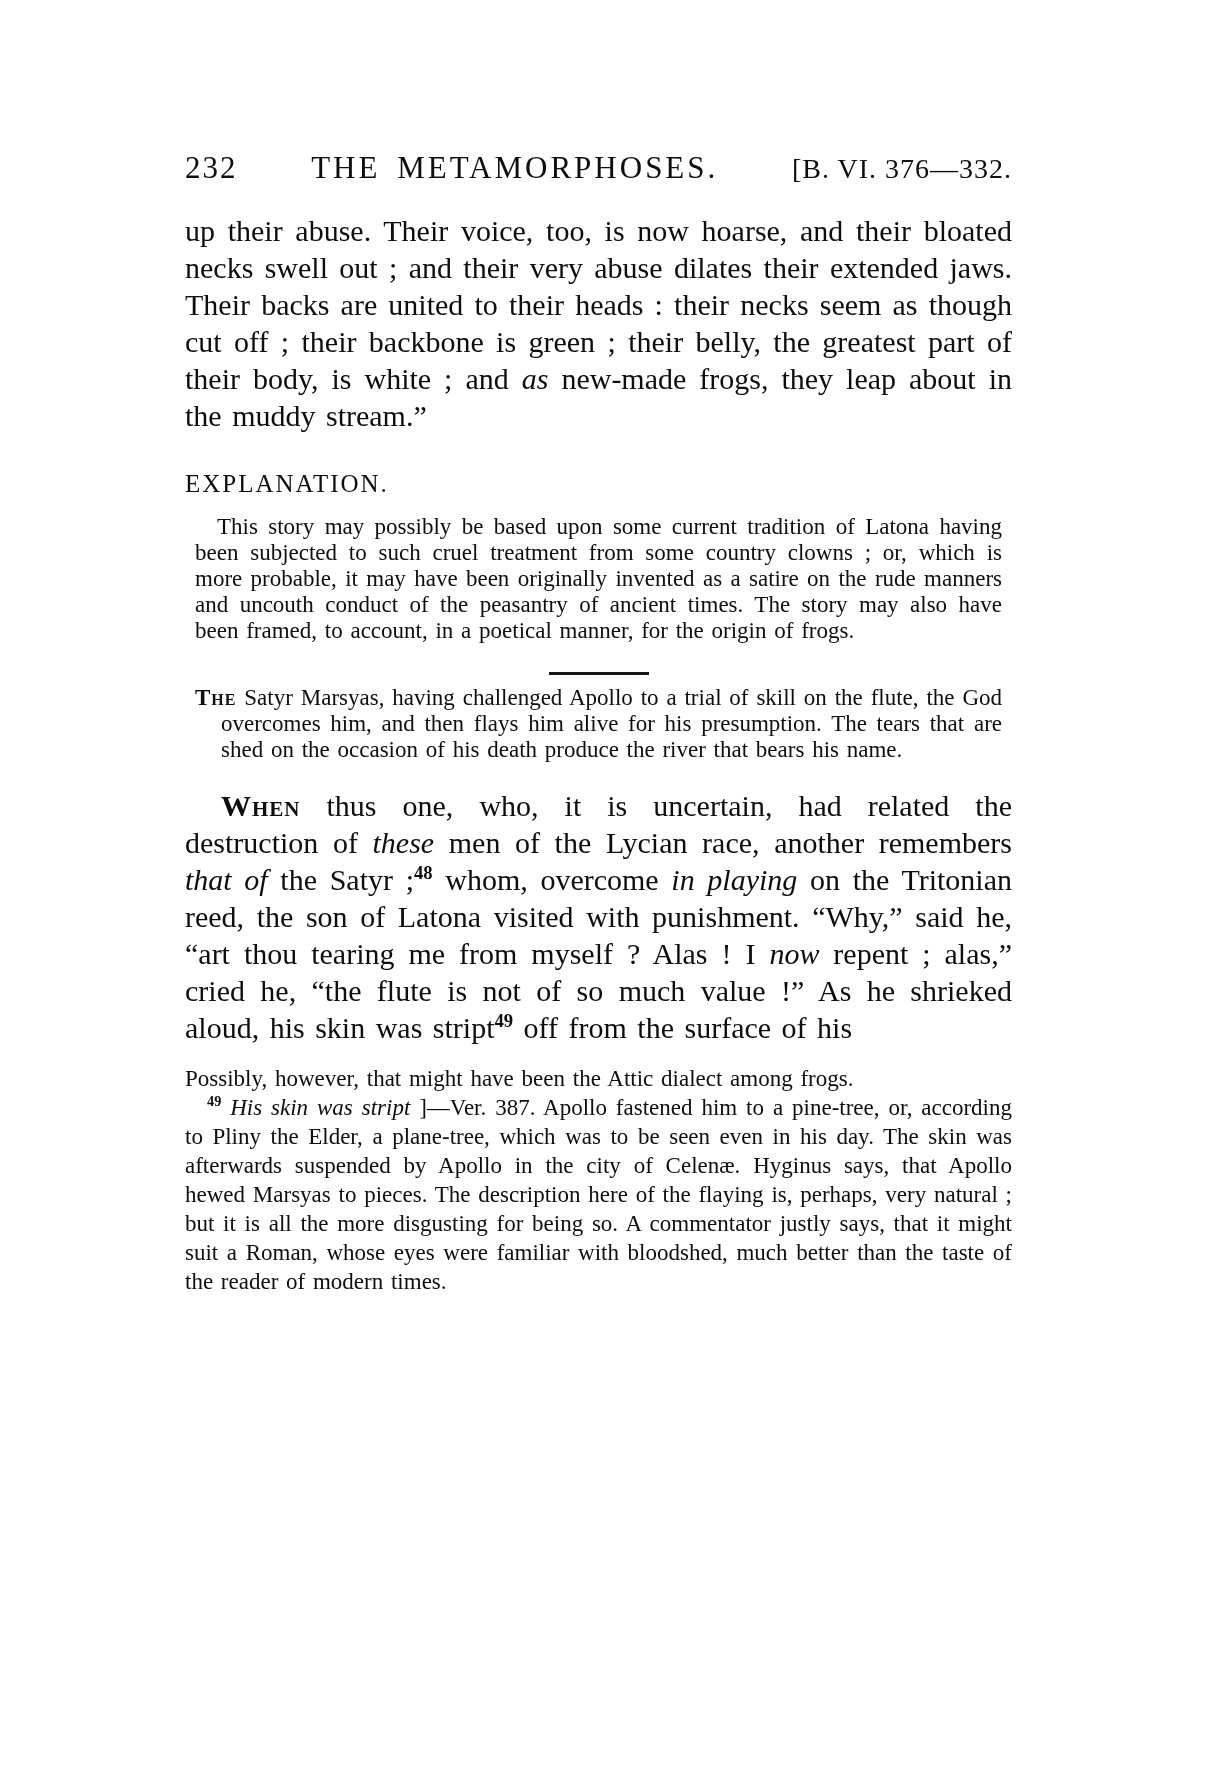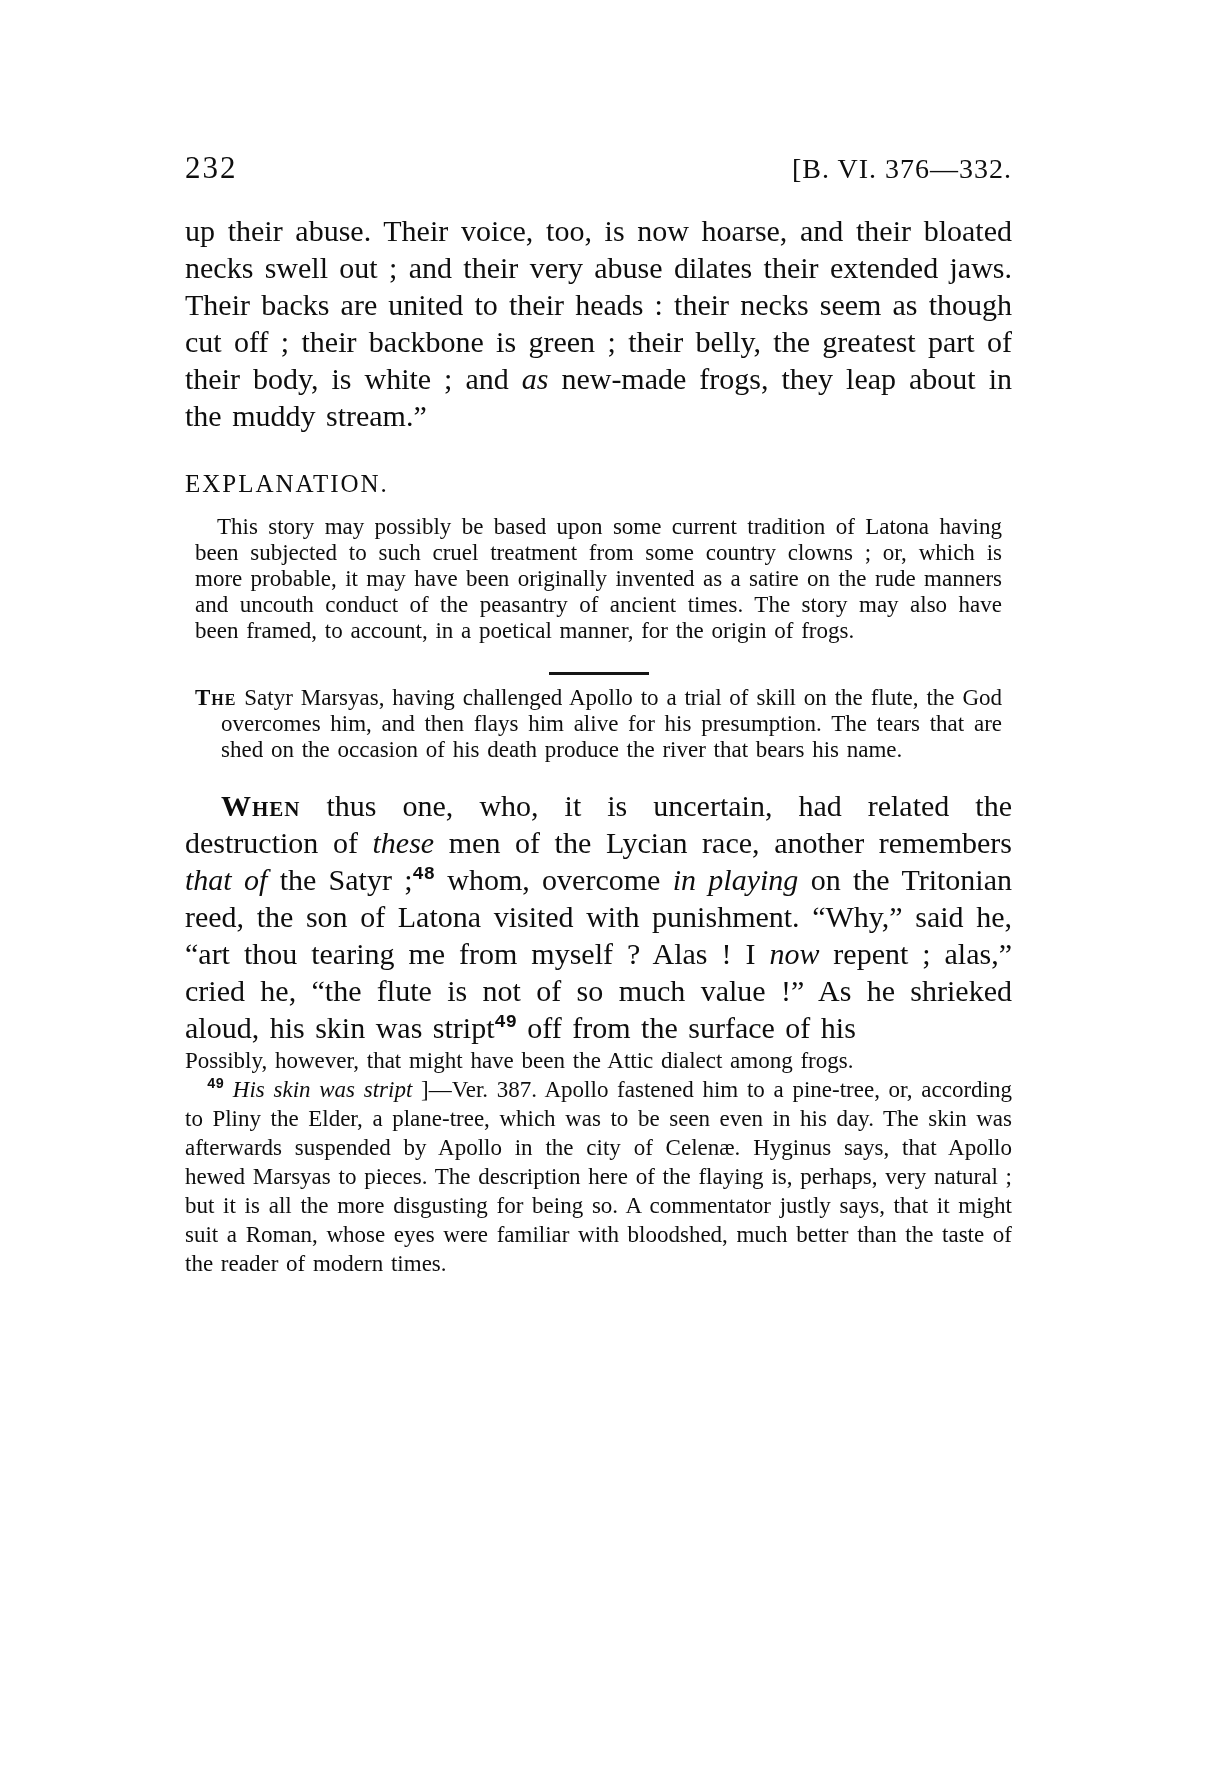--- a/index.html
+++ b/index.html
@@ -61,41 +61,42 @@
     letter-spacing: 3px;
     margin: 32px 0 24px 0;
   }
   .fable-summary {
     padding-left: 26px;
     text-indent: -26px;
     margin-bottom: 24px;
   }
   .fable-body { margin-top: 0; }
   
-  .footnotes { }
+  .footnotes { margin-top: 18px; }
   .footnote {
     font-size: 23px;
     line-height: 29px;
     text-align: justify;
     word-spacing: 2px;
     margin: 0;
   }
   .footnote.indent { text-indent: 22px; }
   
   .it { font-style: italic; }
-  .sup { vertical-align: super; font-size: 0.62em; line-height: 0; font-weight: bold; font-family: Liberation Mono, monospace; }
+  .sup { vertical-align: super; font-size: 0.62em; line-height: 0; font-weight: bold; }
   .sc { font-variant: small-caps; letter-spacing: 1px; font-weight: bold; }
 </style>
 </head>
 <body>
 
 <div class="page">
 
   <div class="running-head">
     <span class="page-number">232</span>
+    <span class="running-title">THE METAMORPHOSES.</span>
     <span class="book-ref">[B. VI. 376—332.</span>
   </div>
 
   <p class="body-par"><span>up their abuse.  Their voice, too, is now hoarse, and their bloated necks swell out ; and their very abuse dilates their extended jaws.  Their backs are united to their heads : their necks seem as though cut off ; their backbone is green ; their belly, the greatest part of their body, is white ; and </span><span class="it">as</span><span> new-made frogs, they leap about in the muddy stream.”</span></p>
 
   <div class="expl-heading">EXPLANATION.</div>
 
   <p class="small-par expl-par"><span>This story may possibly be based upon some current tradition of Latona having been subjected to such cruel treatment from some country clowns ; or, which is more probable, it may have been originally invented as a satire on the rude manners and uncouth conduct of the peasantry of ancient times.  The story may also have been framed, to account, in a poetical manner, for the origin of frogs.</span></p>
 
   <div class="section-divider"></div>

